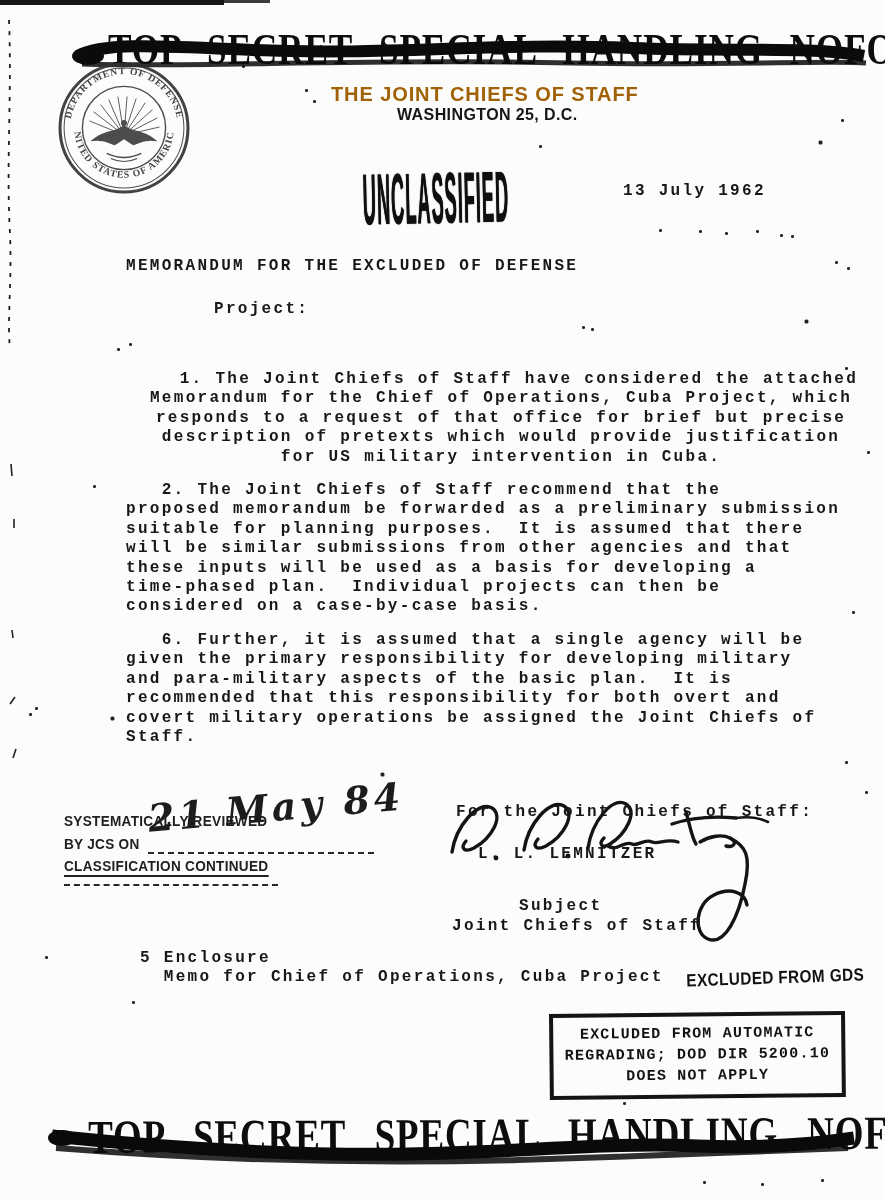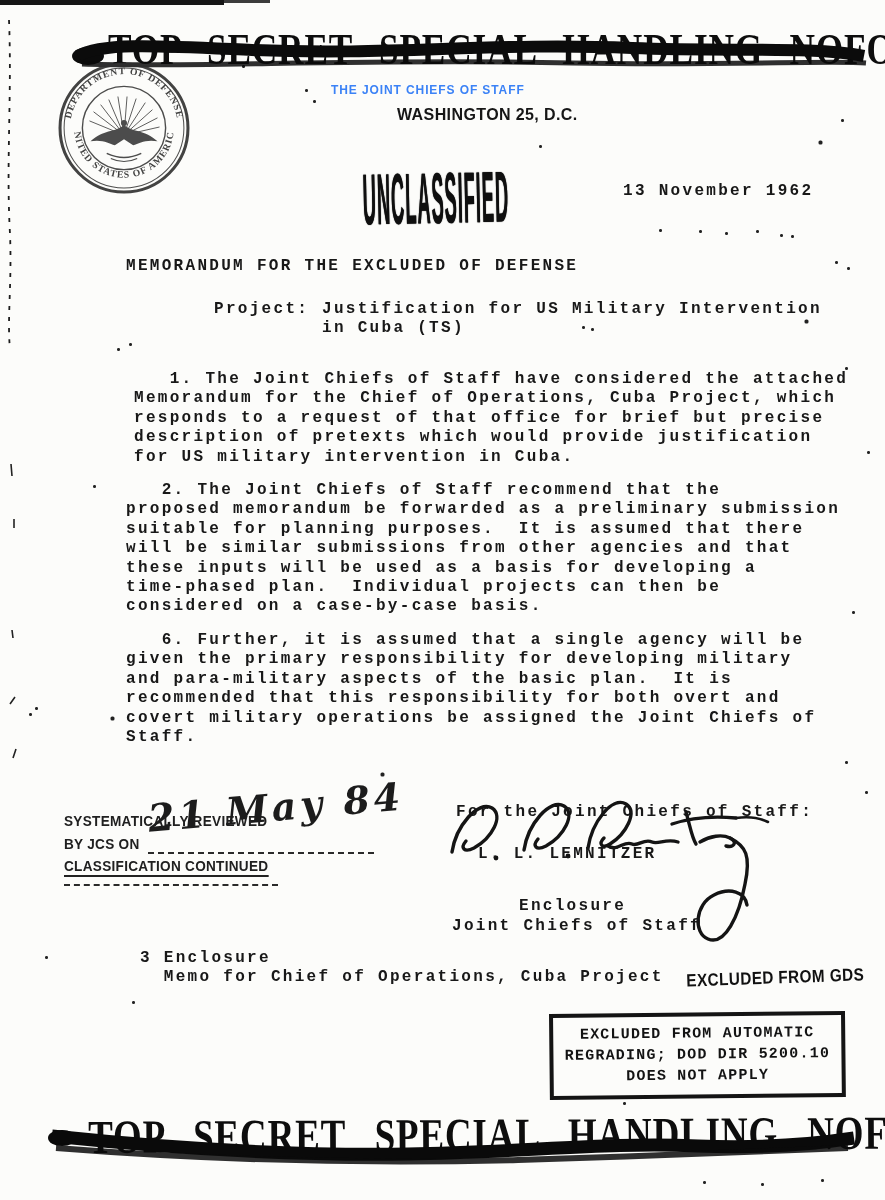--- a/index.html
+++ b/index.html
@@ -19,33 +19,33 @@
   .classif{
     font-family:"Liberation Serif", serif; font-weight:700; color:#0d0d0d;
     white-space:nowrap; transform-origin:left top;
   }
   .classif-top{left:108px; top:24px; font-size:42px; letter-spacing:1px; word-spacing:20px;
     transform:scale(0.84,1.04);}
   .classif-bottom{left:88px; top:1110px; font-size:43px; letter-spacing:1px; word-spacing:22px;
     transform:rotate(-0.3deg) scale(0.86,1.1);}
   .strike-svg{pointer-events:none;}
   
-  .lh-title{left:331px; top:83px; font-size:12px; font-weight:700; letter-spacing:0.9px; color:#3b82f6;}
+  .lh-title{left:331px; top:83px; font-size:20px; font-weight:700; letter-spacing:0.9px; color:#a16207;}
   .lh-addr{left:397px; top:106px; font-size:16px; font-weight:700; letter-spacing:0.4px; color:#161616;}
   
   .unclass{
     left:362px; top:160px; font-size:38px; font-weight:700; letter-spacing:2px;
     color:#0f0f0f; transform:rotate(-1.2deg) scale(0.48,1.9); transform-origin:left top;
     text-shadow:0 0 1px #000; white-space:nowrap;
   }
   .date{left:623px; top:182px;}
   .memo-heading{left:126px; top:257px;}
   .subject-label{left:214px; top:300px;}
   .subject-text{left:322px; top:300px;}
-  .para1{left:134px; top:370px;}
+  .para1{left:144px; top:370px;text-align:center;}
   .para2{left:126px; top:481px;}
   .para3{left:126px; top:631px;}
   .closing{left:456px; top:764px;margin-top:39px;}
   .signer-name{left:478px; top:845px;}
   .signer-title{left:519px; top:897px;}
   .signer-org{left:452px; top:917px;}
   .enclosure{left:140px; top:949px;}
   
   .review-line{font-weight:700; color:#202020; letter-spacing:0.3px; font-size:14px;
     transform:scaleX(0.97); transform-origin:left top; white-space:nowrap;}
@@ -146,26 +146,24 @@
       <circle cx="65" cy="60" r="3" fill="#3a3a3a"></circle>
       <path d="M48,90 Q65,98 82,90" fill="none" stroke="#3a3a3a" stroke-width="1.6"></path>
       <path d="M52,95 Q65,101 78,95" fill="none" stroke="#3a3a3a" stroke-width="1.2"></path>
     </g>
   </svg>
 
   <div class="abs lh-title">THE JOINT CHIEFS OF STAFF</div>
   <div class="abs lh-addr">WASHINGTON 25, D.C.</div>
 
   <div class="abs unclass">UNCLASSIFIED</div>
-  <div class="abs mono date">13 November 1962</div>
+  <div class="abs mono date">13 July 1962</div>
 
   <div class="abs mono memo-heading">MEMORANDUM FOR THE EXCLUDED OF DEFENSE</div>
   <div class="abs mono subject-label">Project:</div>
-  <div class="abs mono subject-text">Justification for US Military Intervention
-in Cuba (TS)</div>
 
   <div class="abs mono para1">   1. The Joint Chiefs of Staff have considered the attached
 Memorandum for the Chief of Operations, Cuba Project, which
 responds to a request of that office for brief but precise
 description of pretexts which would provide justification
 for US military intervention in Cuba.</div>
   <div class="abs mono para2">   2. The Joint Chiefs of Staff recommend that the
 proposed memorandum be forwarded as a preliminary submission
 suitable for planning purposes.  It is assumed that there
 will be similar submissions from other agencies and that
@@ -191,31 +189,31 @@
       <path d="M234,34 C252,28 276,26 298,28"></path>
       <path d="M262,52 C272,46 284,44 292,48 C300,52 296,58 288,56"></path>
       <path d="M292,48 C308,56 313,66 307,94 C301,126 287,156 270,149 C255,143 257,114 276,105 C292,97 307,102 309,115"></path>
       <path d="M298,28 C312,26 322,28 330,32" stroke-width="2.6"></path>
     </g>
     <circle cx="58" cy="68" r="2.4" fill="#141414"></circle>
     <circle cx="130" cy="66" r="2.4" fill="#141414"></circle>
   </svg>
 
   <div class="abs mono signer-name">L. L. LEMNITZER</div>
-  <div class="abs mono signer-title">Enclosure</div>
+  <div class="abs mono signer-title">Subject</div>
   <div class="abs mono signer-org">Joint Chiefs of Staff</div>
 
   <div class="abs review-line rv1">SYSTEMATICALLY REVIEWED</div>
   <div class="abs review-line rv2">BY JCS ON</div>
   <div class="abs rv-dash1"></div>
   <div class="abs review-line rv3">CLASSIFICATION CONTINUED</div>
   <div class="abs rv-dash2"></div>
   <div class="abs handwriting">21 May 84</div>
 
-  <div class="abs mono enclosure">3 Enclosure
+  <div class="abs mono enclosure">5 Enclosure
   Memo for Chief of Operations, Cuba Project</div>
   <div class="abs gds">EXCLUDED FROM GDS</div>
 
   <div class="abs regrade-box">
     <div class="regrade-text">EXCLUDED FROM AUTOMATIC
 REGRADING; DOD DIR 5200.10
 DOES NOT APPLY</div>
   </div>
 
   <div class="abs classif classif-bottom">TOP SECRET SPECIAL HANDLING NOFORN</div>

